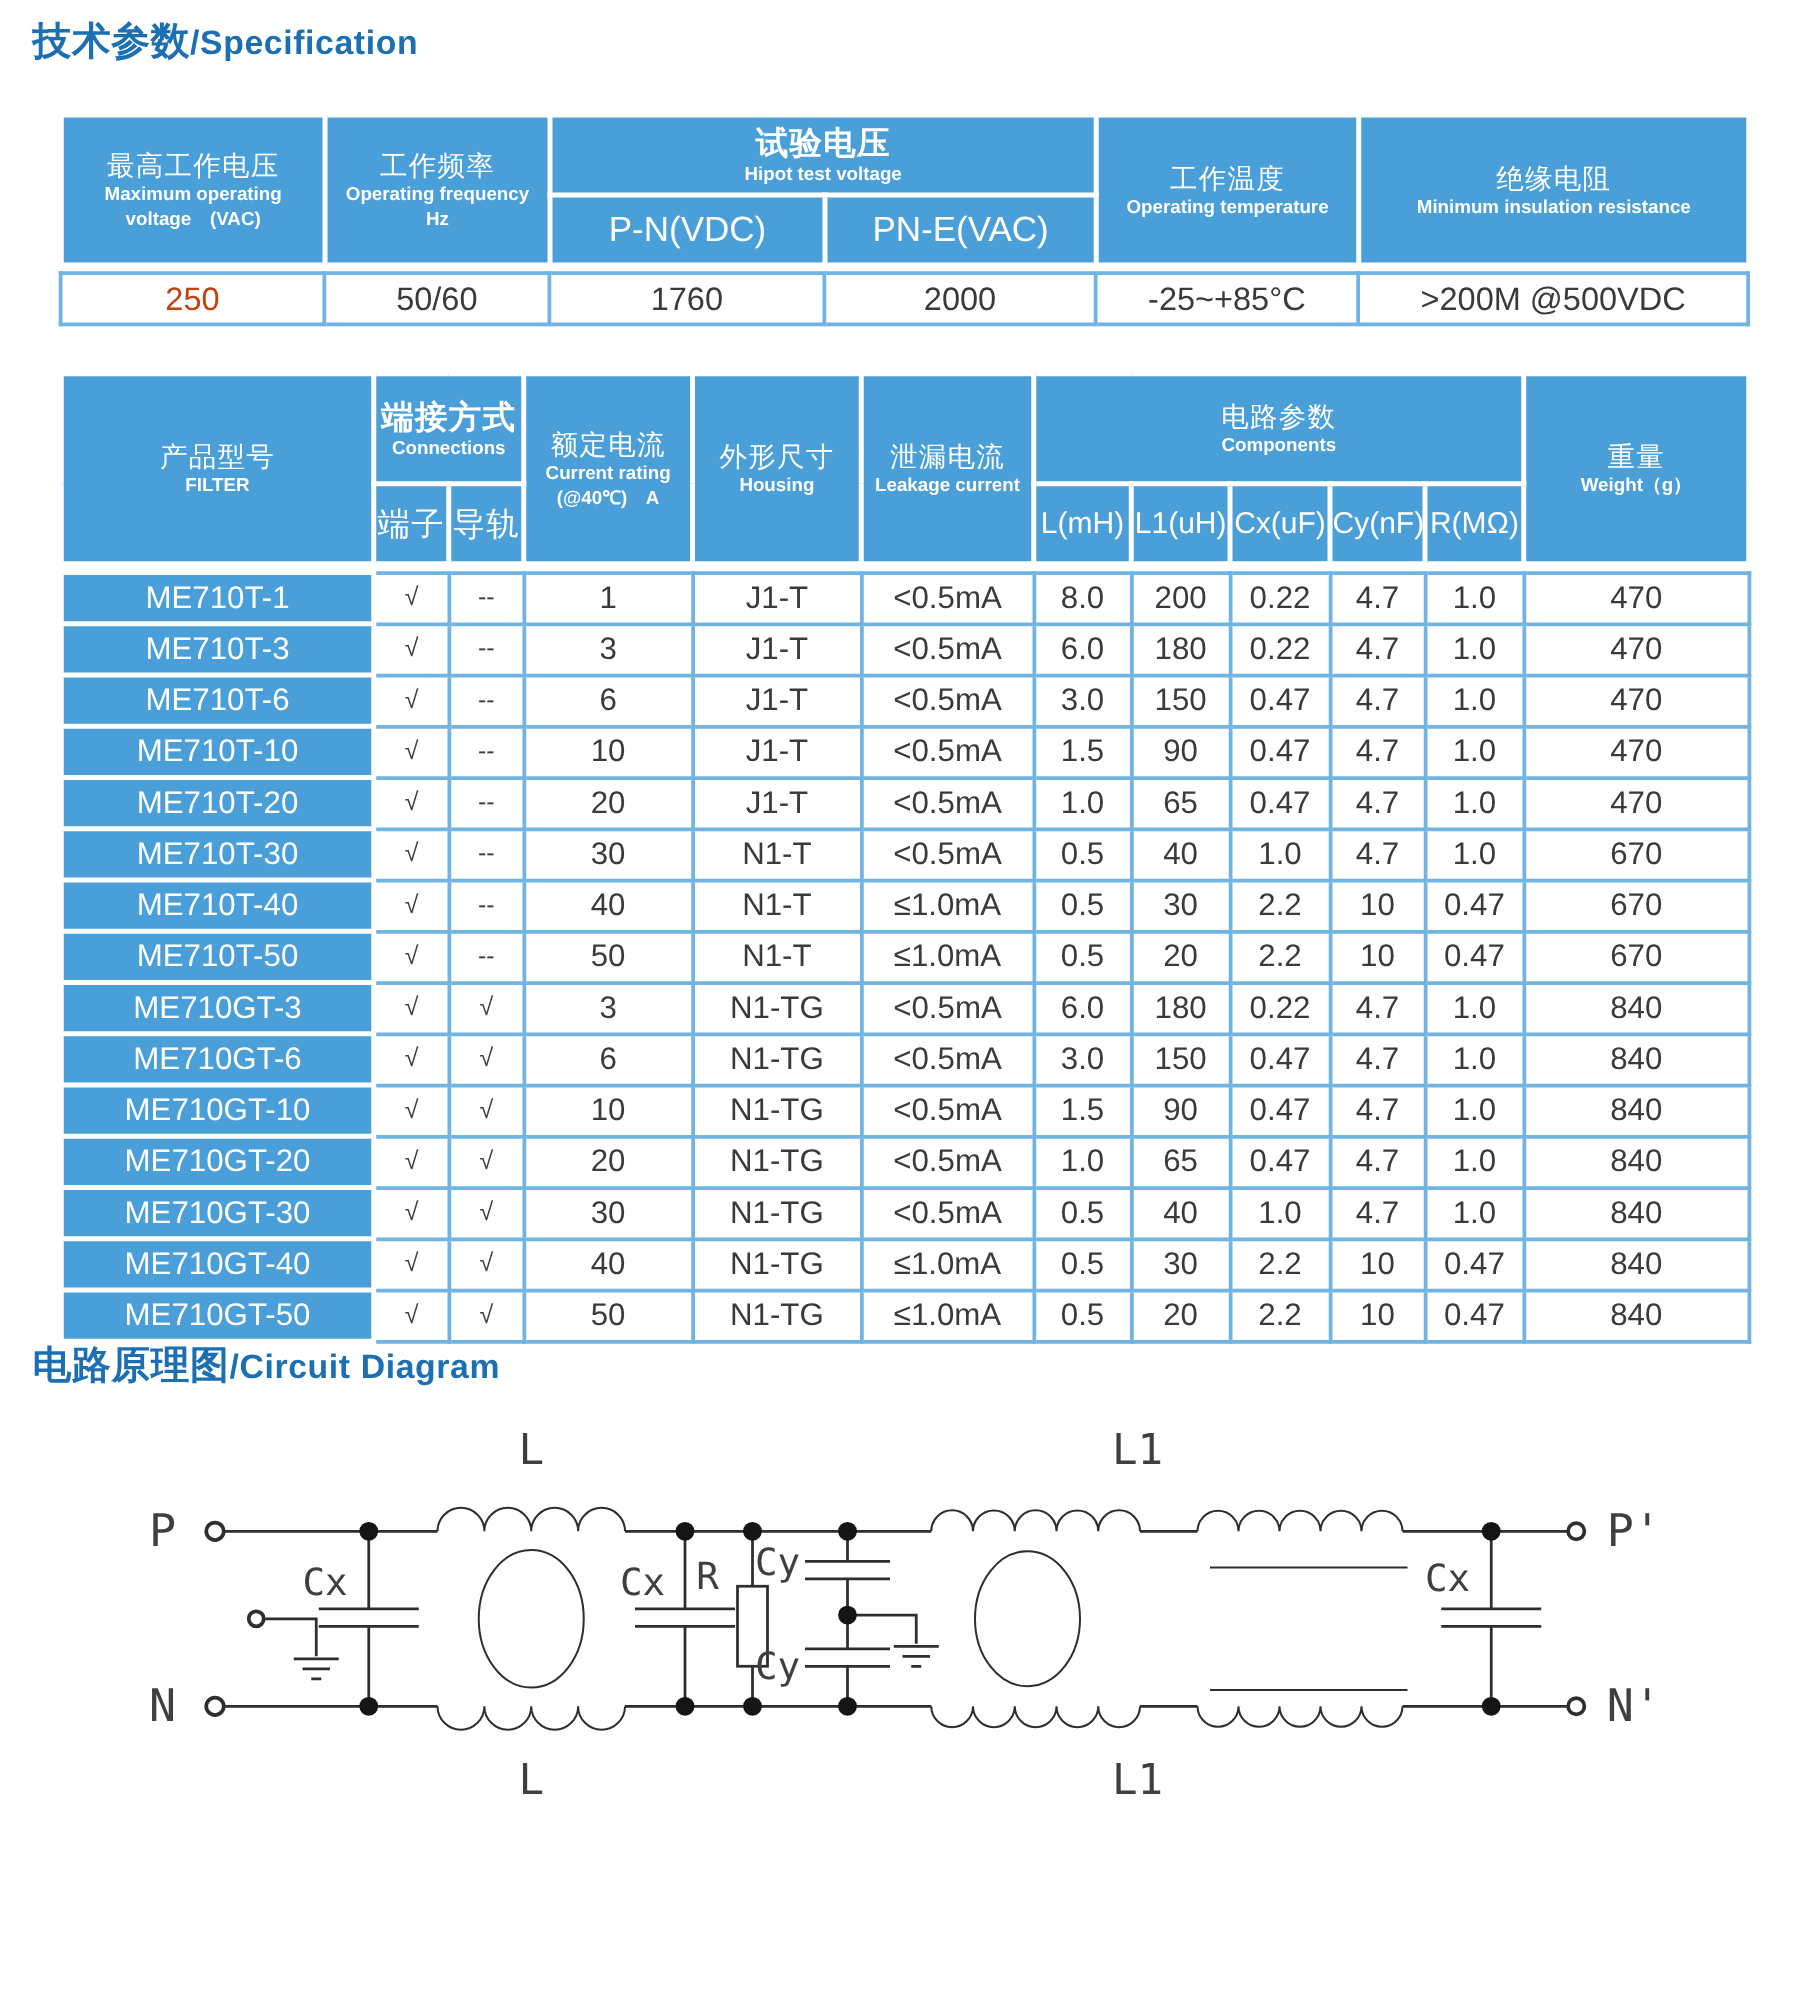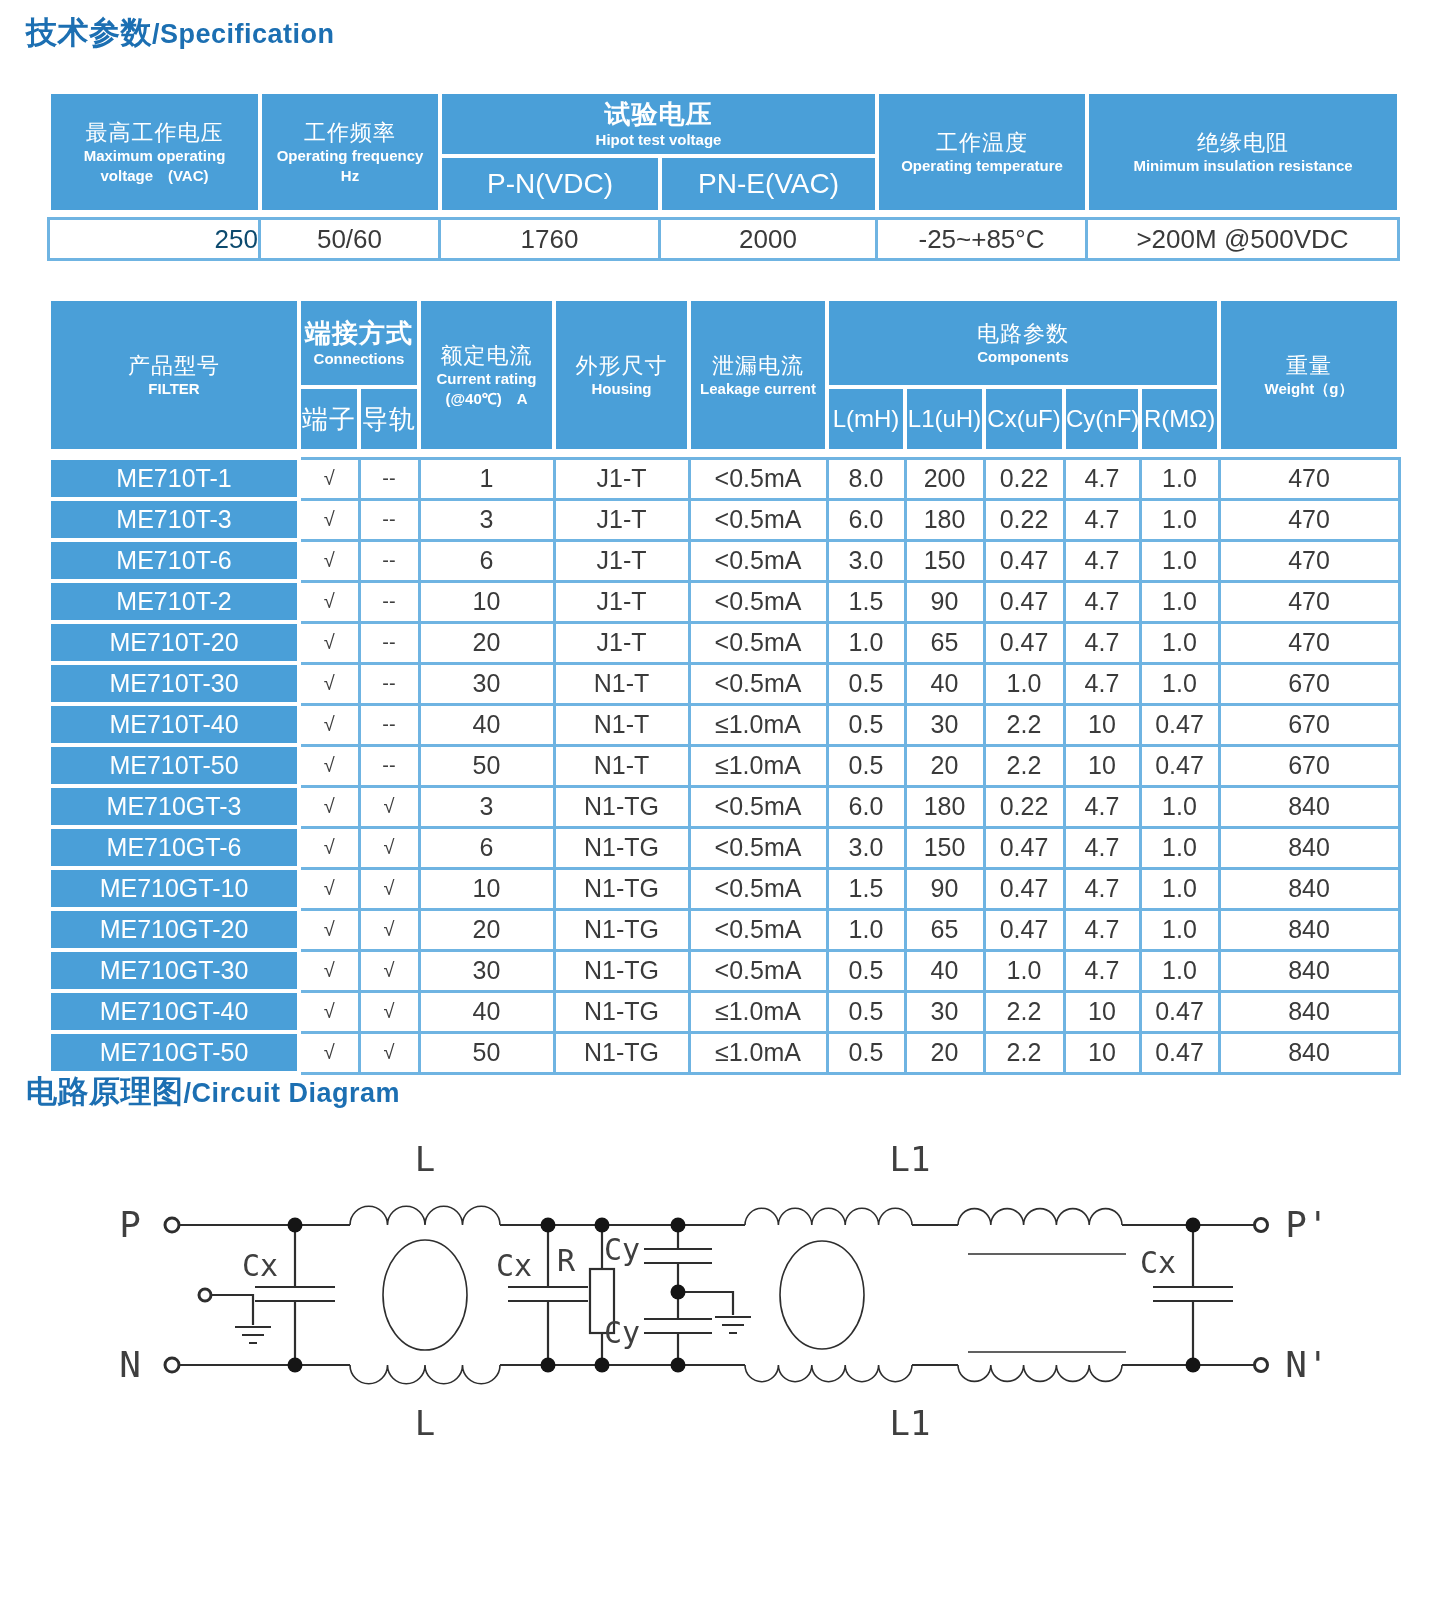--- a/index.html
+++ b/index.html
@@ -27,21 +27,21 @@
   .en { font-size:15px; font-weight:bold; line-height:1.3; }
   .hsub { font-size:28px; font-weight:bold; }
   .hsub2 { font-size:24px; font-weight:normal; }
 
   
   td.val, td.data-cell {
     background:#ffffff; border:3px solid #6fb4e2; text-align:center; vertical-align:middle;
     color:#3a3a3a; font-size:25px; height:41px; padding:0;
   }
   td.val { font-size:26px; }
-  td.val-blue { color:#0c4a6e;text-align:right; }
+  td.val-blue { color:#c2410c; }
   td.model-cell {
     background:#4a9fd8; border:4px solid #ffffff; color:#ffffff;
     text-align:center; vertical-align:middle; font-size:25px; height:41px; padding:0;
   }
   td.check-cell { font-size:20px; color:#3f3f3f; }
 
   #t1-head tr.hrow1 th.htop { height:64px;text-align:center; }
   #t1-head tr.hrow2 th { height:56px; }
   #t2-head tr.hrow1 th.htop { height:88px; }
   #t2-head tr.hrow2 th { height:64px; }
@@ -234,21 +234,21 @@
           <td class="data-cell">J1-T</td>
           <td class="data-cell">&lt;0.5mA</td>
           <td class="data-cell">3.0</td>
           <td class="data-cell">150</td>
           <td class="data-cell">0.47</td>
           <td class="data-cell">4.7</td>
           <td class="data-cell">1.0</td>
           <td class="data-cell">470</td>
         </tr>
         <tr>
-          <td class="model-cell">ME710T-2</td>
+          <td class="model-cell">ME710T-10</td>
           <td class="data-cell check-cell">√</td>
           <td class="data-cell check-cell">--</td>
           <td class="data-cell">10</td>
           <td class="data-cell">J1-T</td>
           <td class="data-cell">&lt;0.5mA</td>
           <td class="data-cell">1.5</td>
           <td class="data-cell">90</td>
           <td class="data-cell">0.47</td>
           <td class="data-cell">4.7</td>
           <td class="data-cell">1.0</td>

